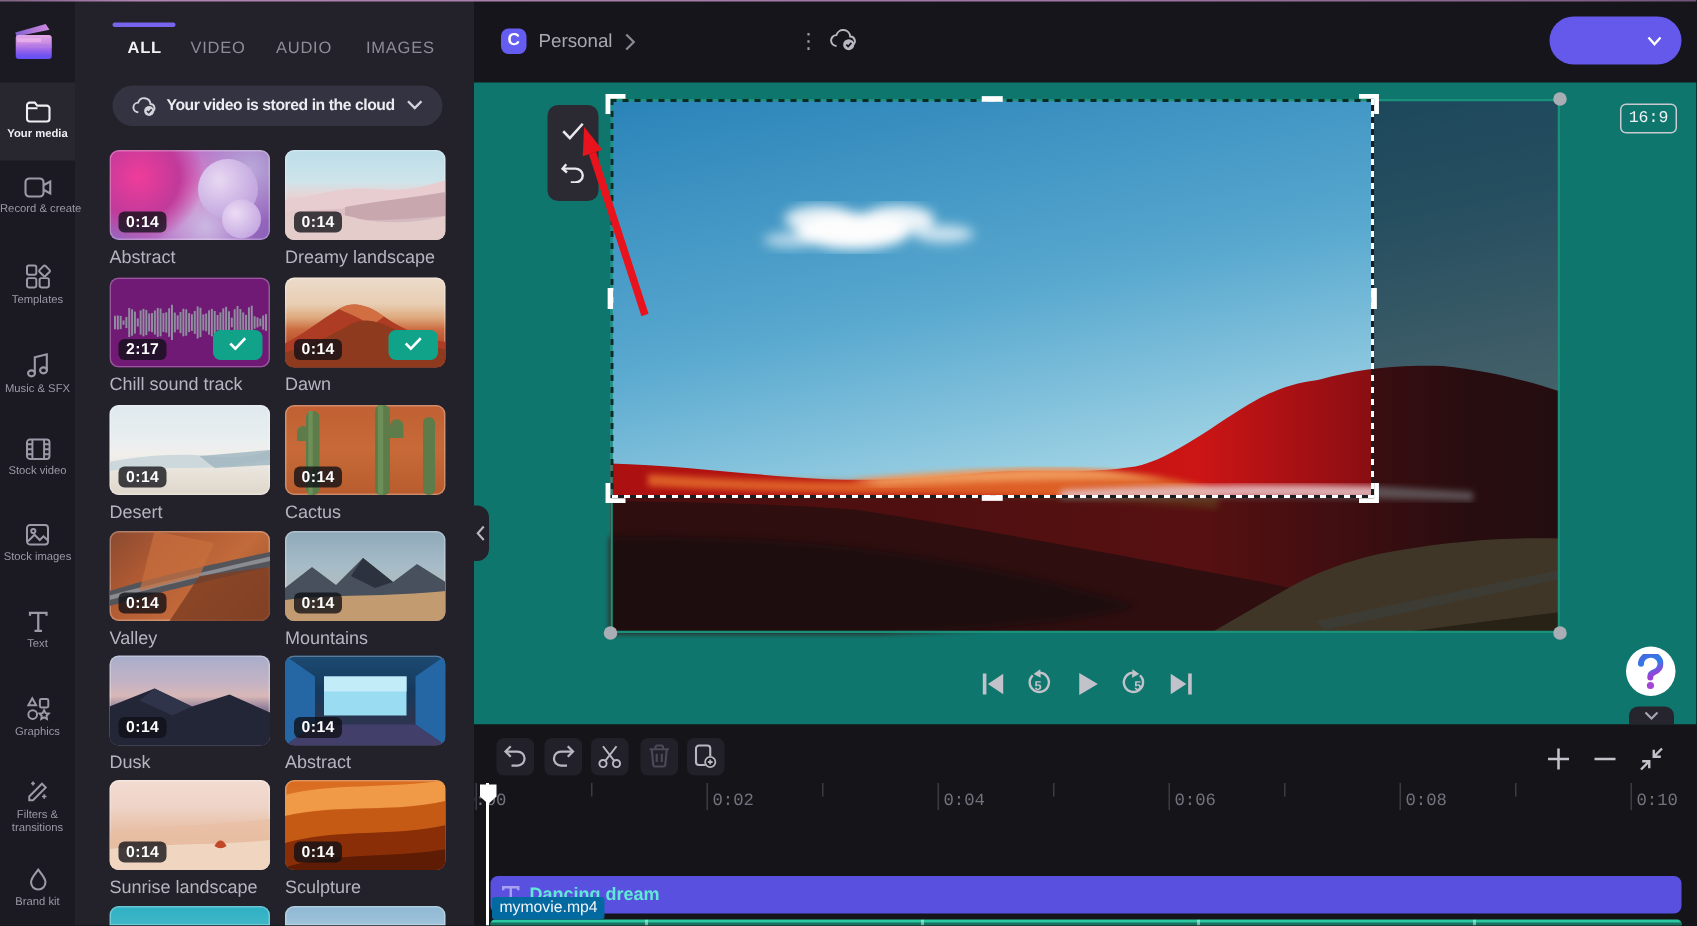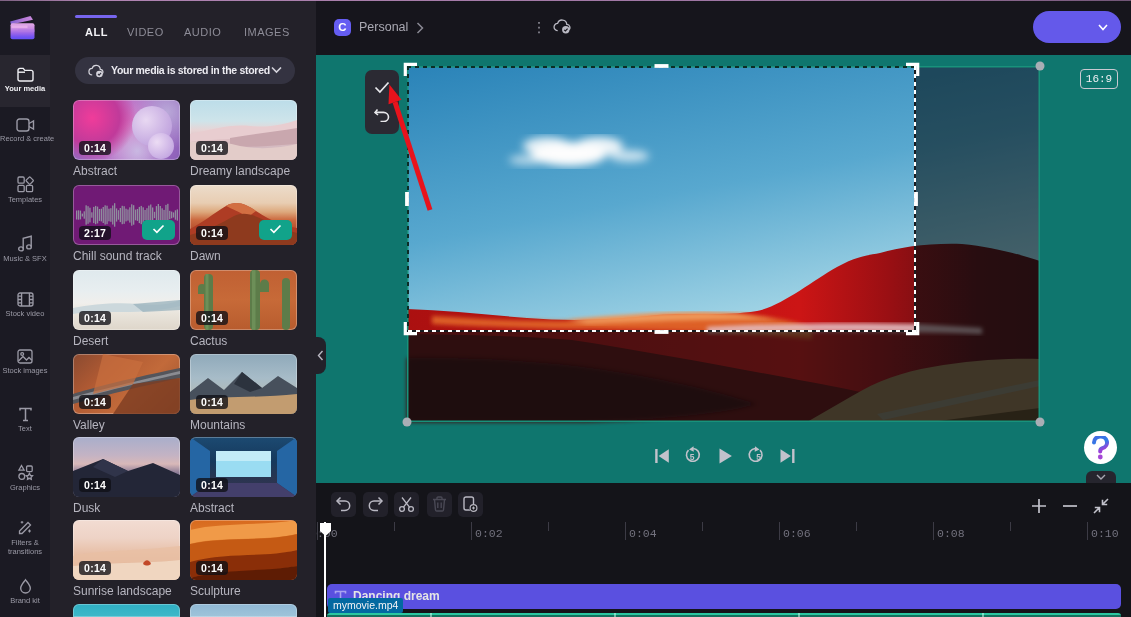--- a/index.html
+++ b/index.html
@@ -268,21 +268,21 @@
         <text x="467" y="14.5">0:06</text>
           <text x="621" y="14.5">0:08</text>
           <text x="775" y="14.5">0:10</text>
       </g>
     </svg>
 
     <div style="position:absolute;left:11px;top:101px;width:794px;height:25px;border-radius:5px;background:#5a50e0;">
       <svg style="position:absolute;left:7px;top:6px" width="13" height="13" viewBox="0 0 13 13" fill="none" stroke="#a9a2f0" stroke-width="1.6">
           <path d="M1.5,3.5 V1.5 H11.5 V3.5 M6.5,1.5 V11.5 M4.5,11.5 H8.5"></path>
         </svg>
-      <div style="position:absolute;left:26px;top:5px;font-size:12px;font-weight:bold;color:#e5e5e5;">Dancing dream</div>
+      <div style="position:absolute;left:26px;top:5px;font-size:12px;font-weight:bold;color:#5eead4;">Dancing dream</div>
     </div>
 
     <div style="position:absolute;left:11px;top:130px;width:794px;height:4px;border-radius:3px 3px 0 0;background:#2bc7a0;overflow:hidden;">
       <div style="position:absolute;left:0;top:2px;width:794px;height:2px;background:#17715e;"></div>
       <div style="position:absolute;left:103px;top:0;width:2px;height:4px;background:rgba(210,255,240,.5);"></div>
       <div style="position:absolute;left:287px;top:0;width:2px;height:4px;background:rgba(210,255,240,.5);"></div>
       <div style="position:absolute;left:471px;top:0;width:2px;height:4px;background:rgba(210,255,240,.5);"></div>
       <div style="position:absolute;left:655px;top:0;width:2px;height:4px;background:rgba(210,255,240,.5);"></div>
     </div>
 
@@ -300,21 +300,21 @@
         <span style="position:absolute;left:77px">VIDEO</span>
         <span style="position:absolute;left:134px">AUDIO</span>
         <span style="position:absolute;left:194px">IMAGES</span>
       </div>
     <div id="drop">
       <svg style="position:absolute;left:13px;top:7px" width="17" height="14" viewBox="0 0 17 14" fill="none">
         <path d="M4.2,10.8 a3.2,3.2 0 0 1 -0.1,-6.4 a4.2,4.2 0 0 1 8.2,0.9 a2.7,2.7 0 0 1 1.4,5" stroke="#d5d4dc" stroke-width="1.25"></path>
         <circle cx="11.4" cy="10" r="3.3" fill="#d5d4dc"></circle>
         <path d="M10,10 l1.1,1.1 2,-2.2" stroke="#343341" stroke-width="1.1" fill="none"></path>
       </svg>
-      <span style="margin-left:36px">Your media is stored in the stored</span>
+      <span style="margin-left:36px">Your video is stored in the cloud</span>
       <svg style="position:absolute;right:13px;top:9px" width="11" height="8" viewBox="0 0 11 8" fill="none" stroke="#d5d4dc" stroke-width="1.6">
           <path d="M1,1.5 L5.5,6 L10,1.5"></path>
         </svg>
     </div>
 
     <div class="tile" style="left:23px;top:100px;background:
       radial-gradient(circle at 18% 30%,#f03c9a,#c03a9a 28%,rgba(190,60,160,0) 45%),
       radial-gradient(circle at 60% 85%,#c9b8e2,rgba(200,180,225,0) 40%),
       radial-gradient(circle at 88% 20%,#b9a8d8,rgba(180,160,215,0) 35%),
       radial-gradient(circle at 45% 45%,#e583c8,#b573c8 50%,#9a68c0 75%,#8a60b8);">

